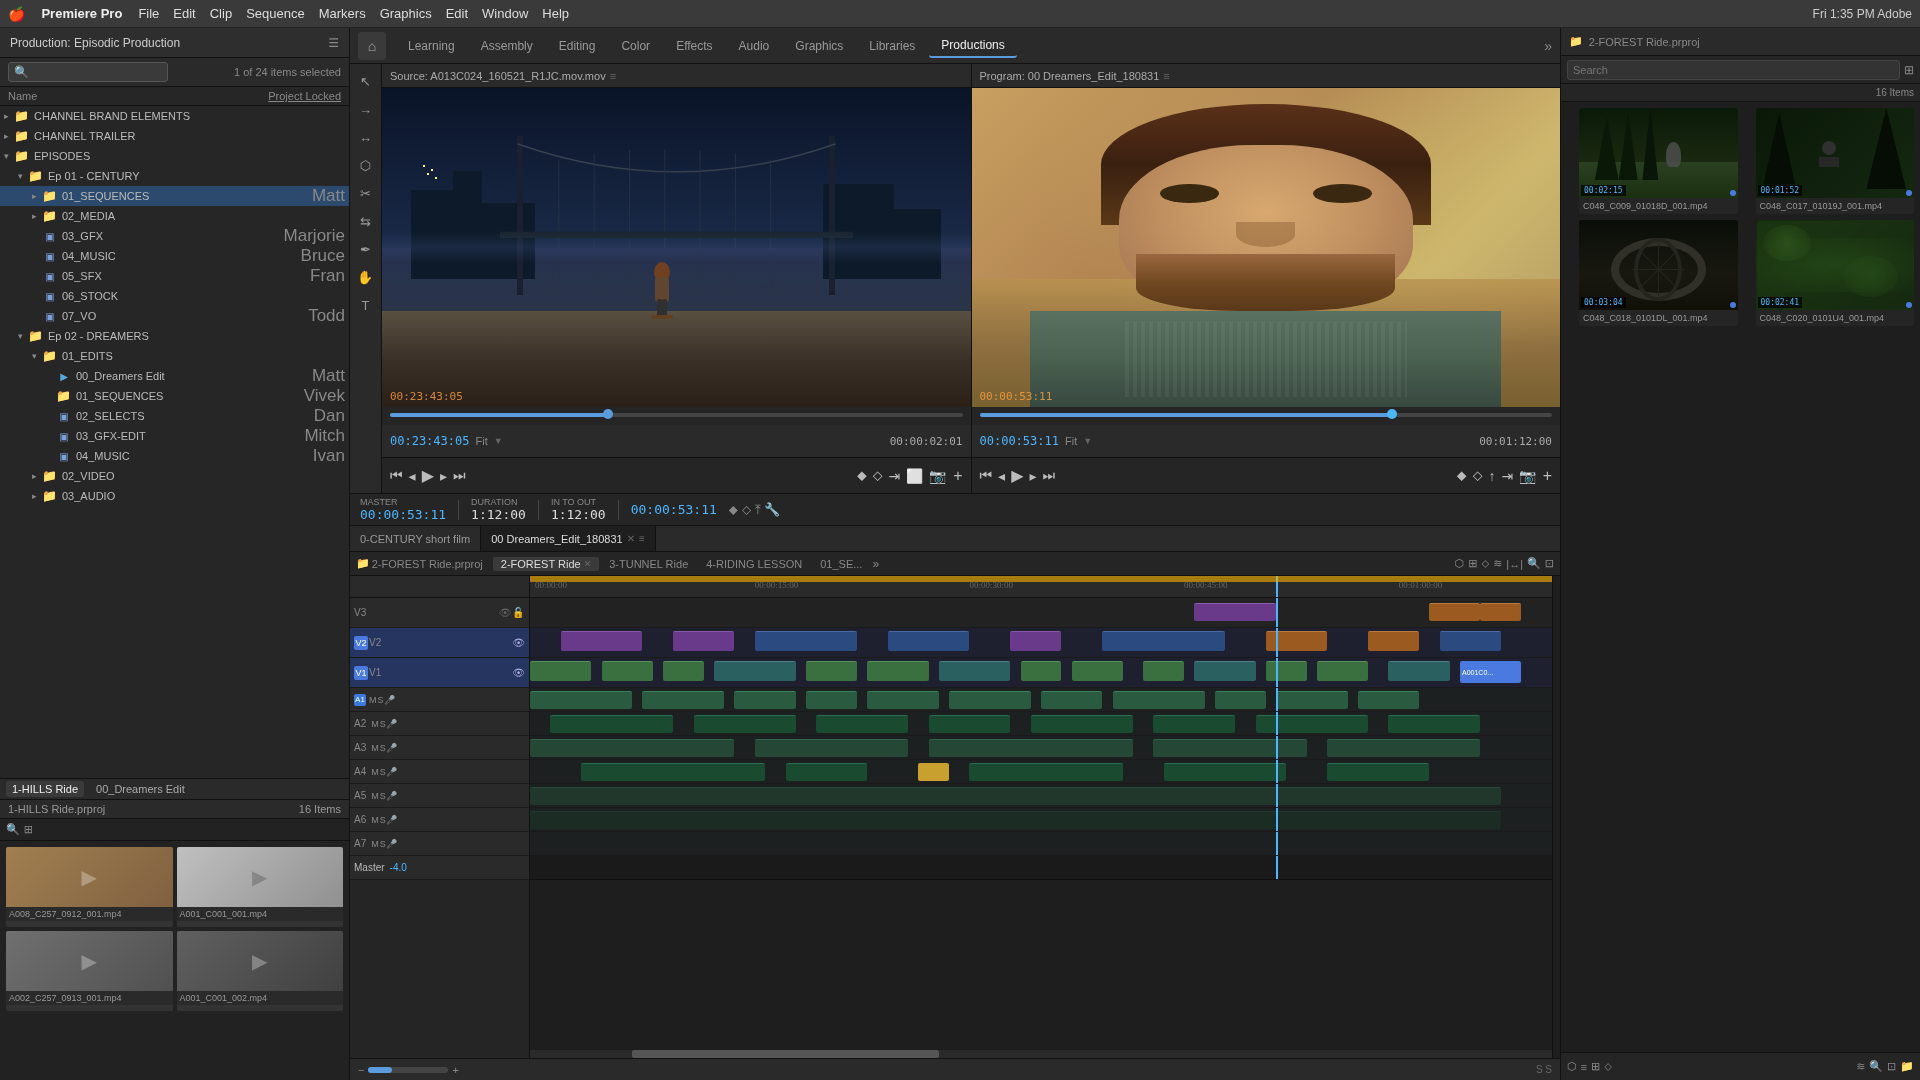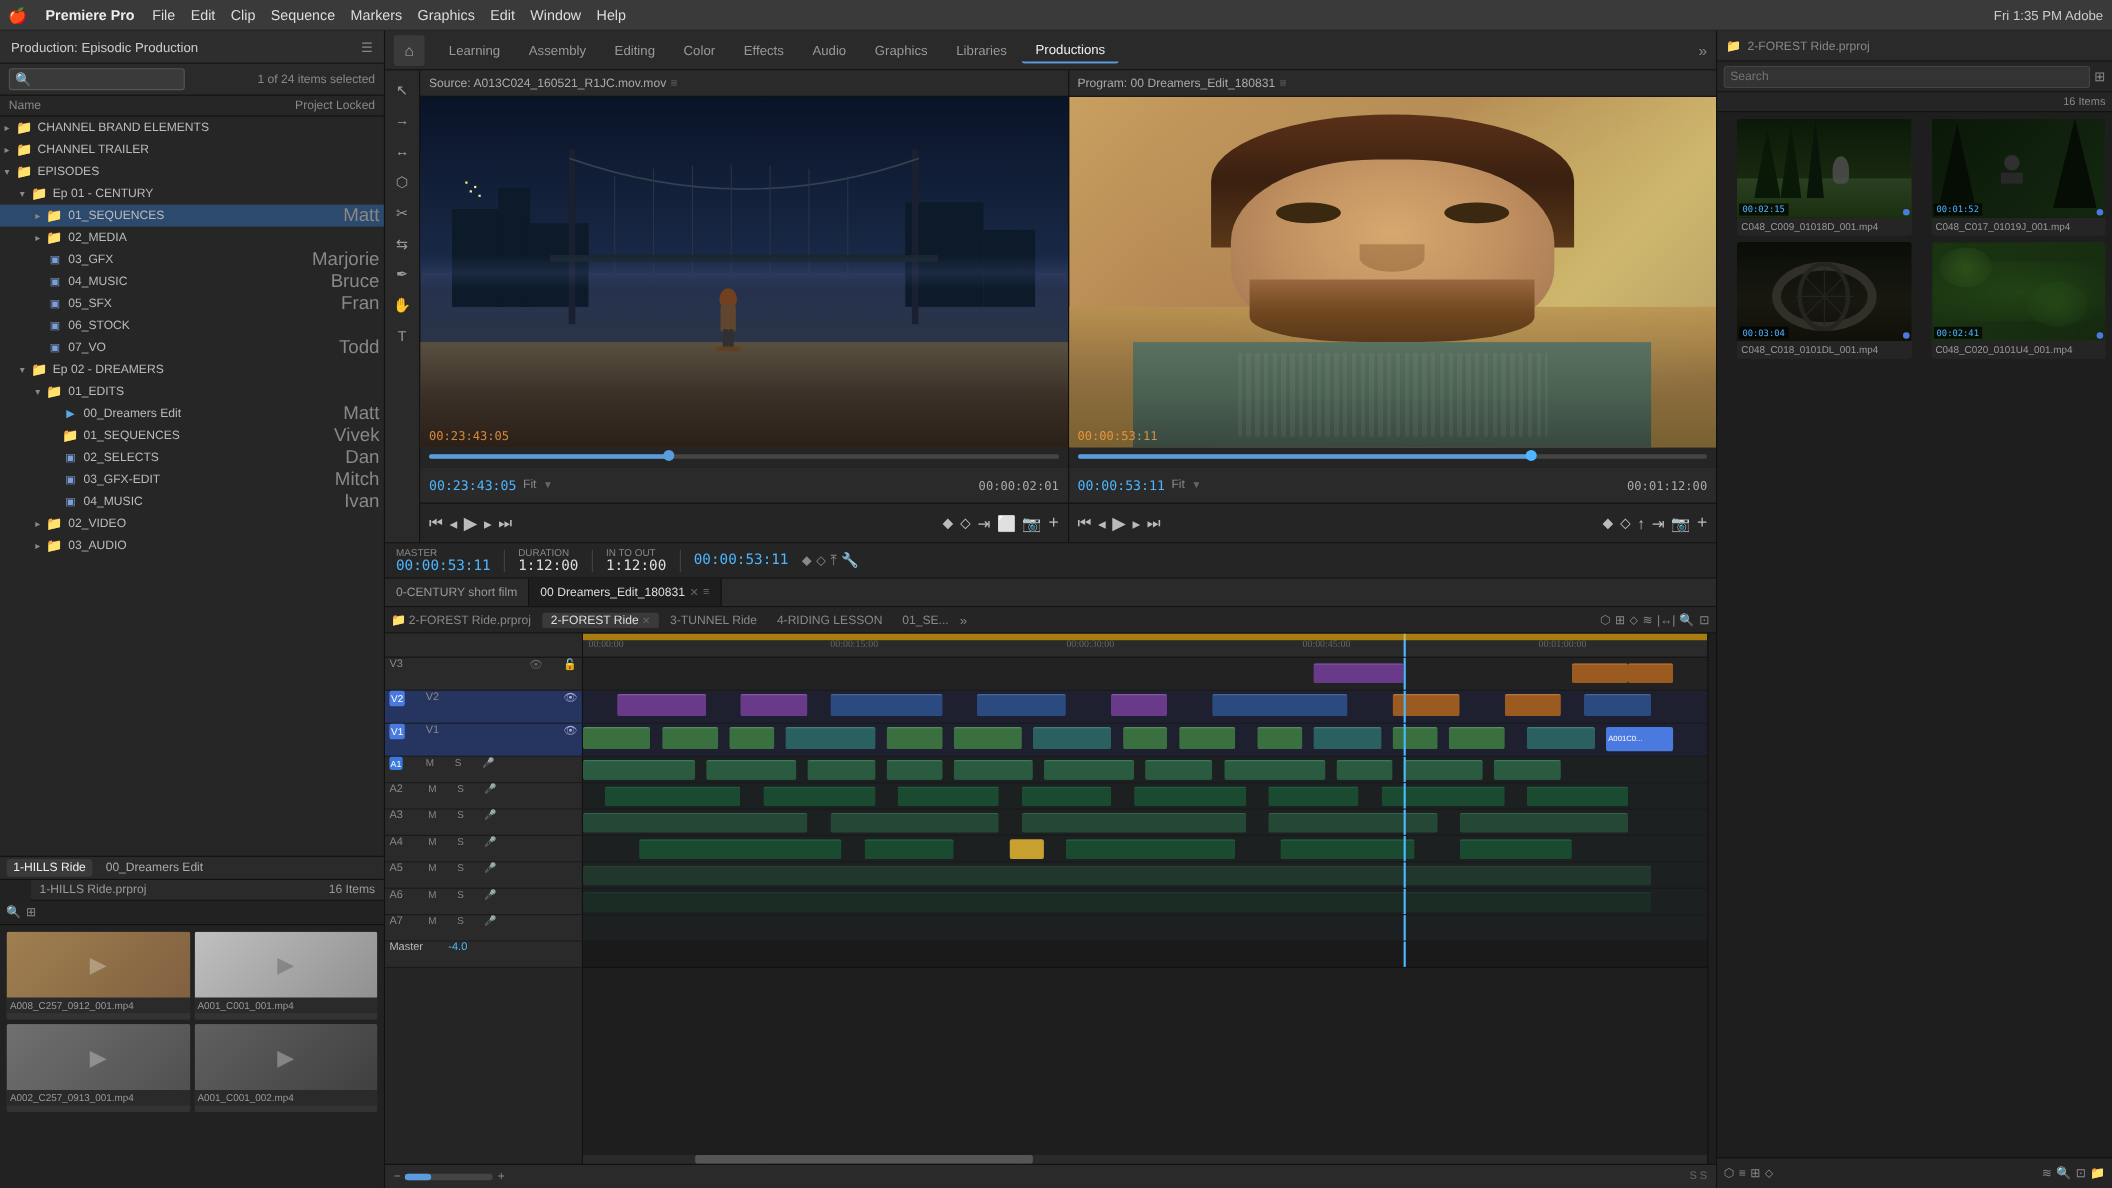--- a/index.html
+++ b/index.html
@@ -98,21 +98,21 @@
       color: #999;
     }
     .col-headers {
       display: flex;
       padding: 3px 8px;
       border-bottom: 1px solid #111;
       font-size: 11px;
       color: #888;
     }
     .col-headers .col-name { flex: 1; }
-    .col-headers .col-locked { color: #888; }
+    .col-headers .col-locked { color: #888; text-decoration: underline; }
 
     
     .tree {
       flex: 1;
       overflow-y: auto;
     }
     .tree-item {
       display: flex;
       align-items: center;
       padding: 2px 4px;
@@ -171,21 +171,20 @@
       position: relative;
     }
     .media-grid-header {
       padding: 3px 8px;
       display: flex;
       justify-content: space-between;
       background: #2a2a2a;
       font-size: 11px;
       color: #999;
       border-bottom: 1px solid #111;
-      margin-left: 28px;
     }
     .media-thumbs {
       display: grid;
       grid-template-columns: repeat(2, 1fr);
       gap: 4px;
       padding: 6px;
     }
     .media-thumb {
       background: #333;
       border-radius: 2px;
@@ -357,22 +356,23 @@
       font-size: 9px;
       color: #666;
     }
     .track-header {
       width: 180px;
       height: 26px;
       background: #2a2a2a;
       border-bottom: 1px solid #1a1a1a;
       border-right: 1px solid #111;
       display: flex;
+      align-items: center;
       padding: 0 4px;
-      gap: 19px;
+      gap: 1px;
       font-size: 10px;
       color: #888;
     }
 
     
     .clip {
       position: absolute;
       height: 20px;
       top: 3px;
       border-radius: 2px;

